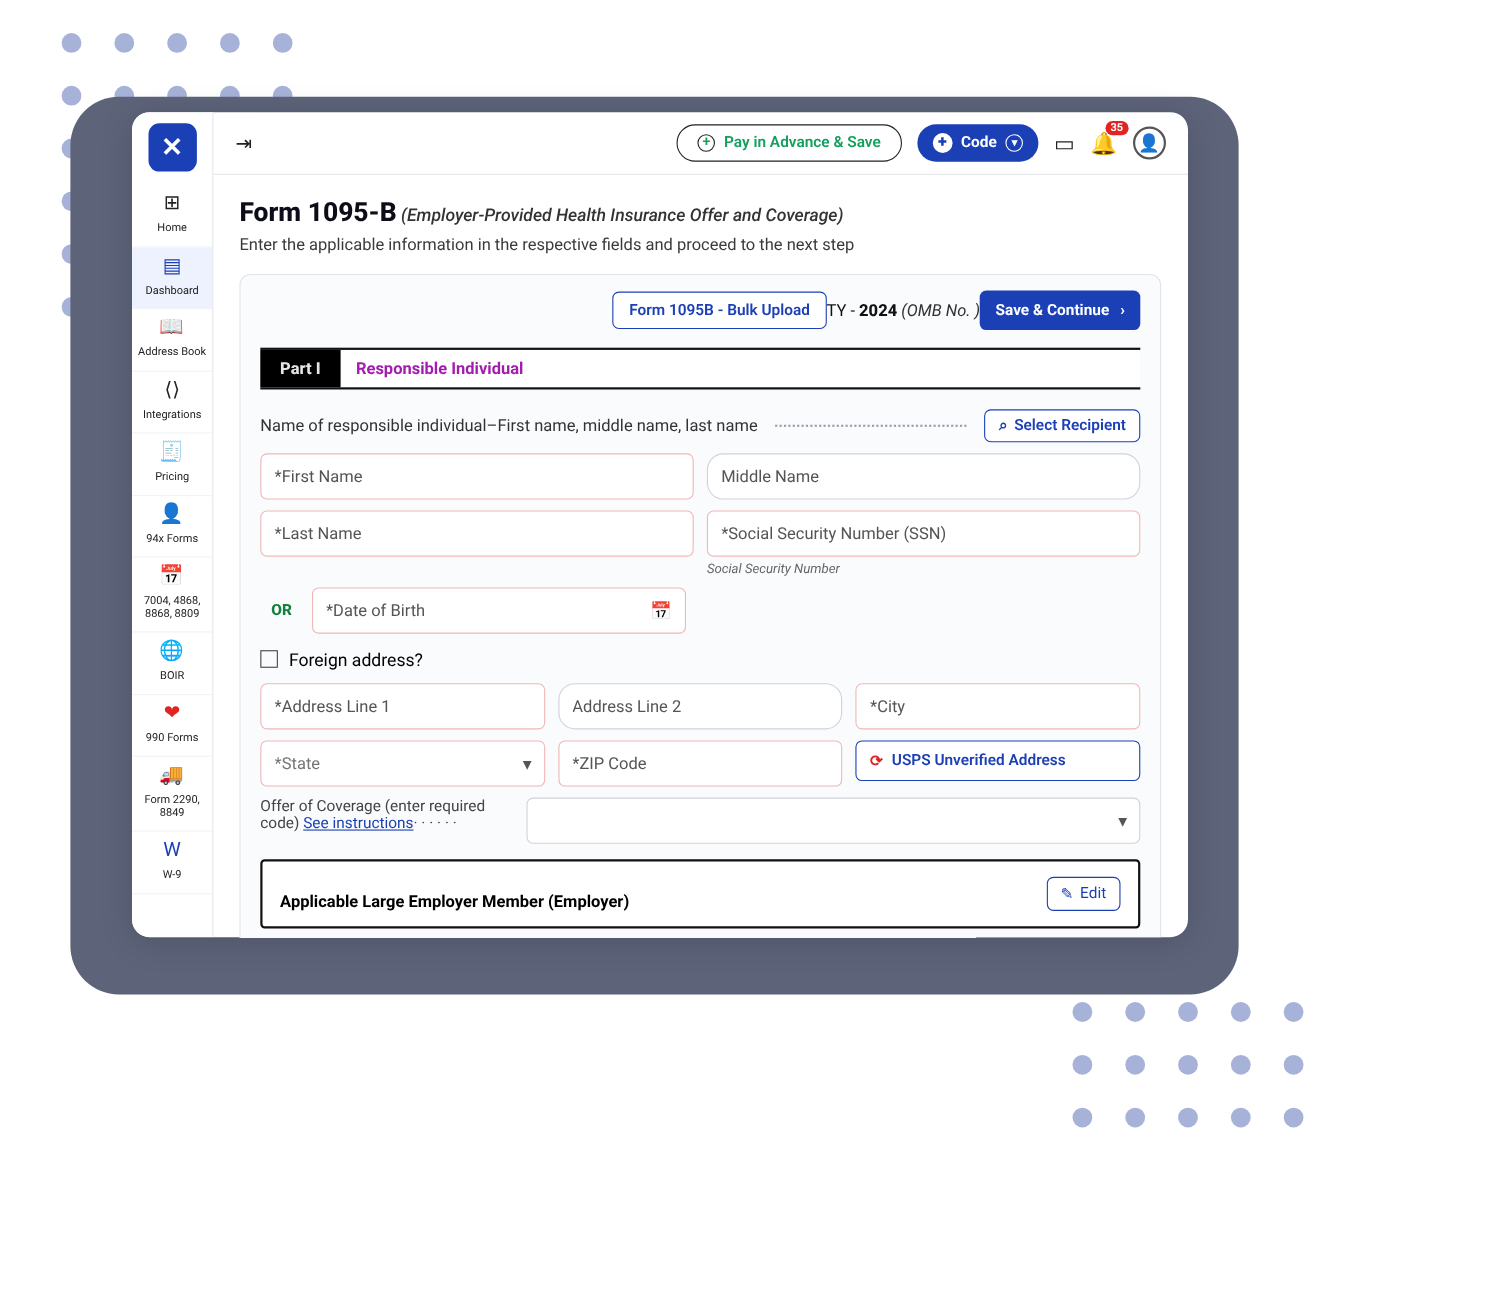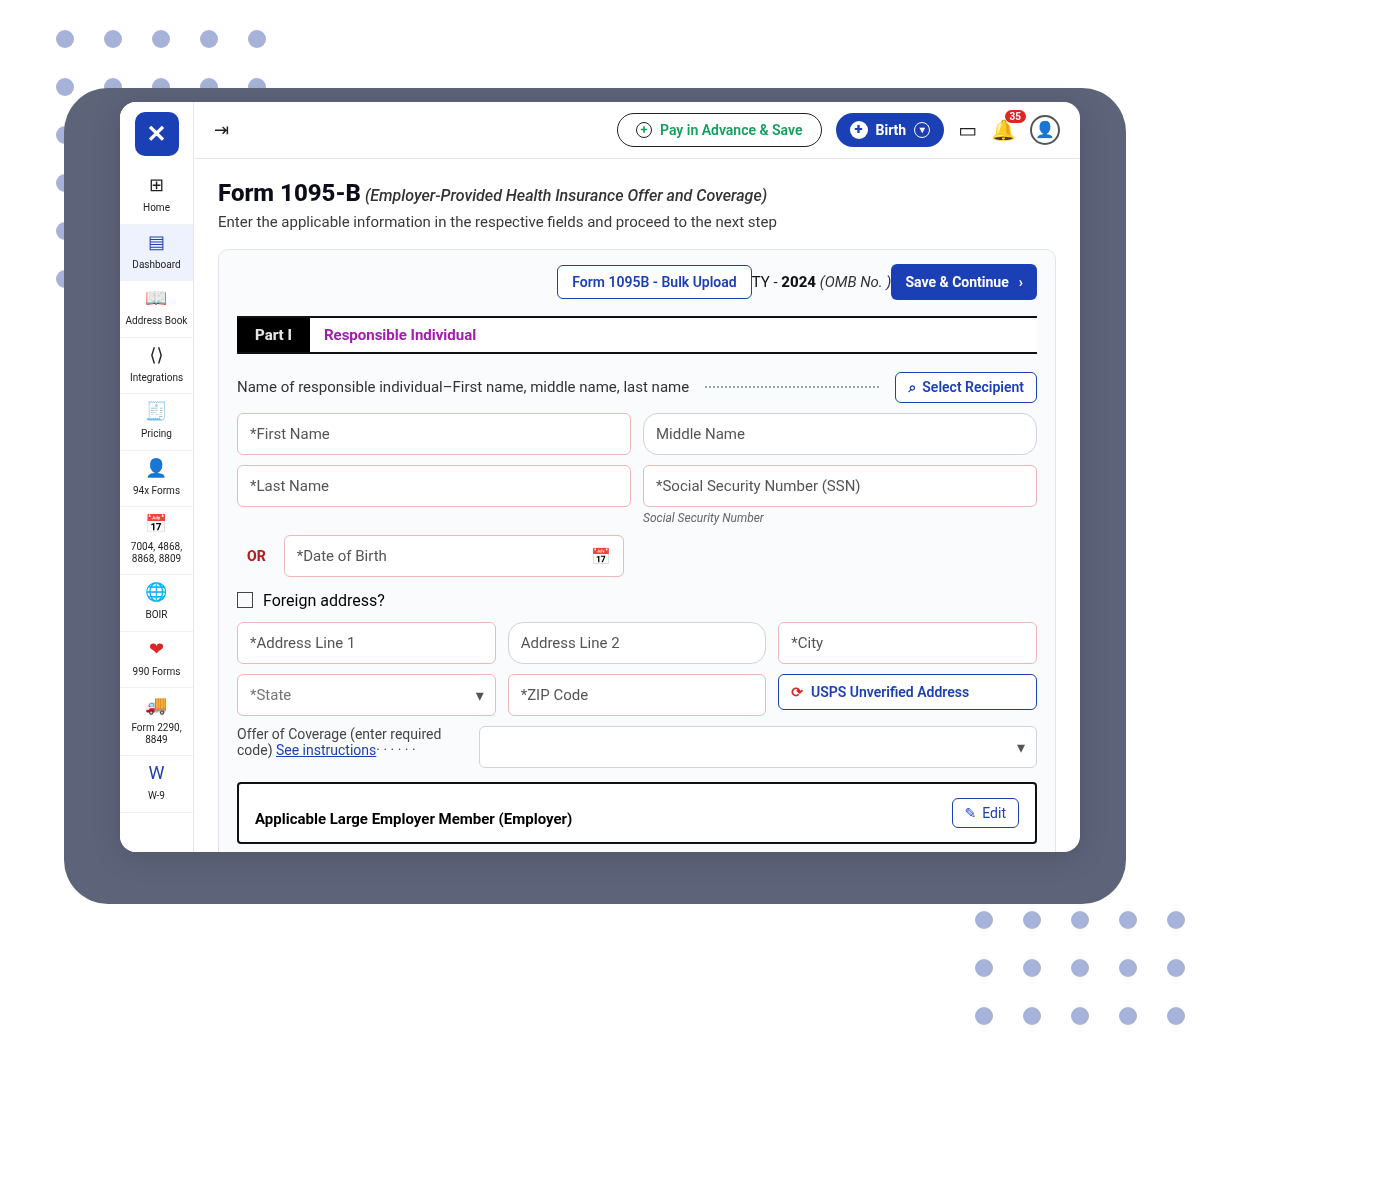--- a/index.html
+++ b/index.html
@@ -73,21 +73,21 @@
 .btn-outline-blue.sm { padding: 6px 12px; font-size: 14px; display: flex; align-items: center; gap: 6px; }
 
 .row { display: flex; gap: 12px; margin-bottom: 10px; }
 .col { flex: 1; }
 .input { width: 100%; border: 1px solid #f0b7b7; background: #fff; border-radius: 6px; padding: 11px 12px; font-size: 15px; color: #222; }
 .input.plain { border-color: #cfd3dc; border-radius: 15px; }
 .input::placeholder { color: #555; }
 .hint { font-size: 12px; font-style: italic; color: #666; margin-top: 4px; }
 
 .or-row { display: flex; align-items: center; gap: 18px; margin: 6px 0 14px; }
-.or { font-weight: 800; color: #b91c1c; font-size: 14px; margin-left: 10px; }
+.or { font-weight: 800; color: #15803d; font-size: 14px; margin-left: 10px; }
 .date-wrap { position: relative; flex: 0 0 340px; }
 .date-wrap .cal { position: absolute; right: 12px; top: 50%; transform: translateY(-50%); color: #333; }
 
 .chk-row { display: flex; align-items: center; gap: 10px; margin: 6px 0 12px; }
 .chk { width: 16px; height: 16px; border: 1.5px solid #444; display: inline-block; }
 
 .row3 .col { flex: 1; }
 .select { appearance: none; background: #fff; border: 1px solid #f0b7b7; border-radius: 6px; padding: 11px 12px; font-size: 15px; width: 100%; color: #555; }
 .select-wrap { position: relative; }
 .select-wrap .caret { position: absolute; right: 12px; top: 50%; transform: translateY(-50%); color: #555; pointer-events: none; }
@@ -196,21 +196,21 @@
   <div class="content">
     <div class="topbar">
       <span class="collapse-btn">⇥</span>
       <div class="spacer"></div>
       <div class="pill green">
         <span class="plus">+</span>
         <span>Pay in Advance &amp; Save</span>
       </div>
       <div class="start-btn">
         <span class="plus">+</span>
-        <span>Birth</span>
+        <span>Code</span>
         <span class="chev">▾</span>
       </div>
       <span class="ico-btn">▭</span>
       <span class="ico-btn">🔔<span class="badge">35</span></span>
       <span class="avatar">👤</span>
     </div>
 
     <div class="page">
       <div>
         <h1>Form 1095-B</h1>

